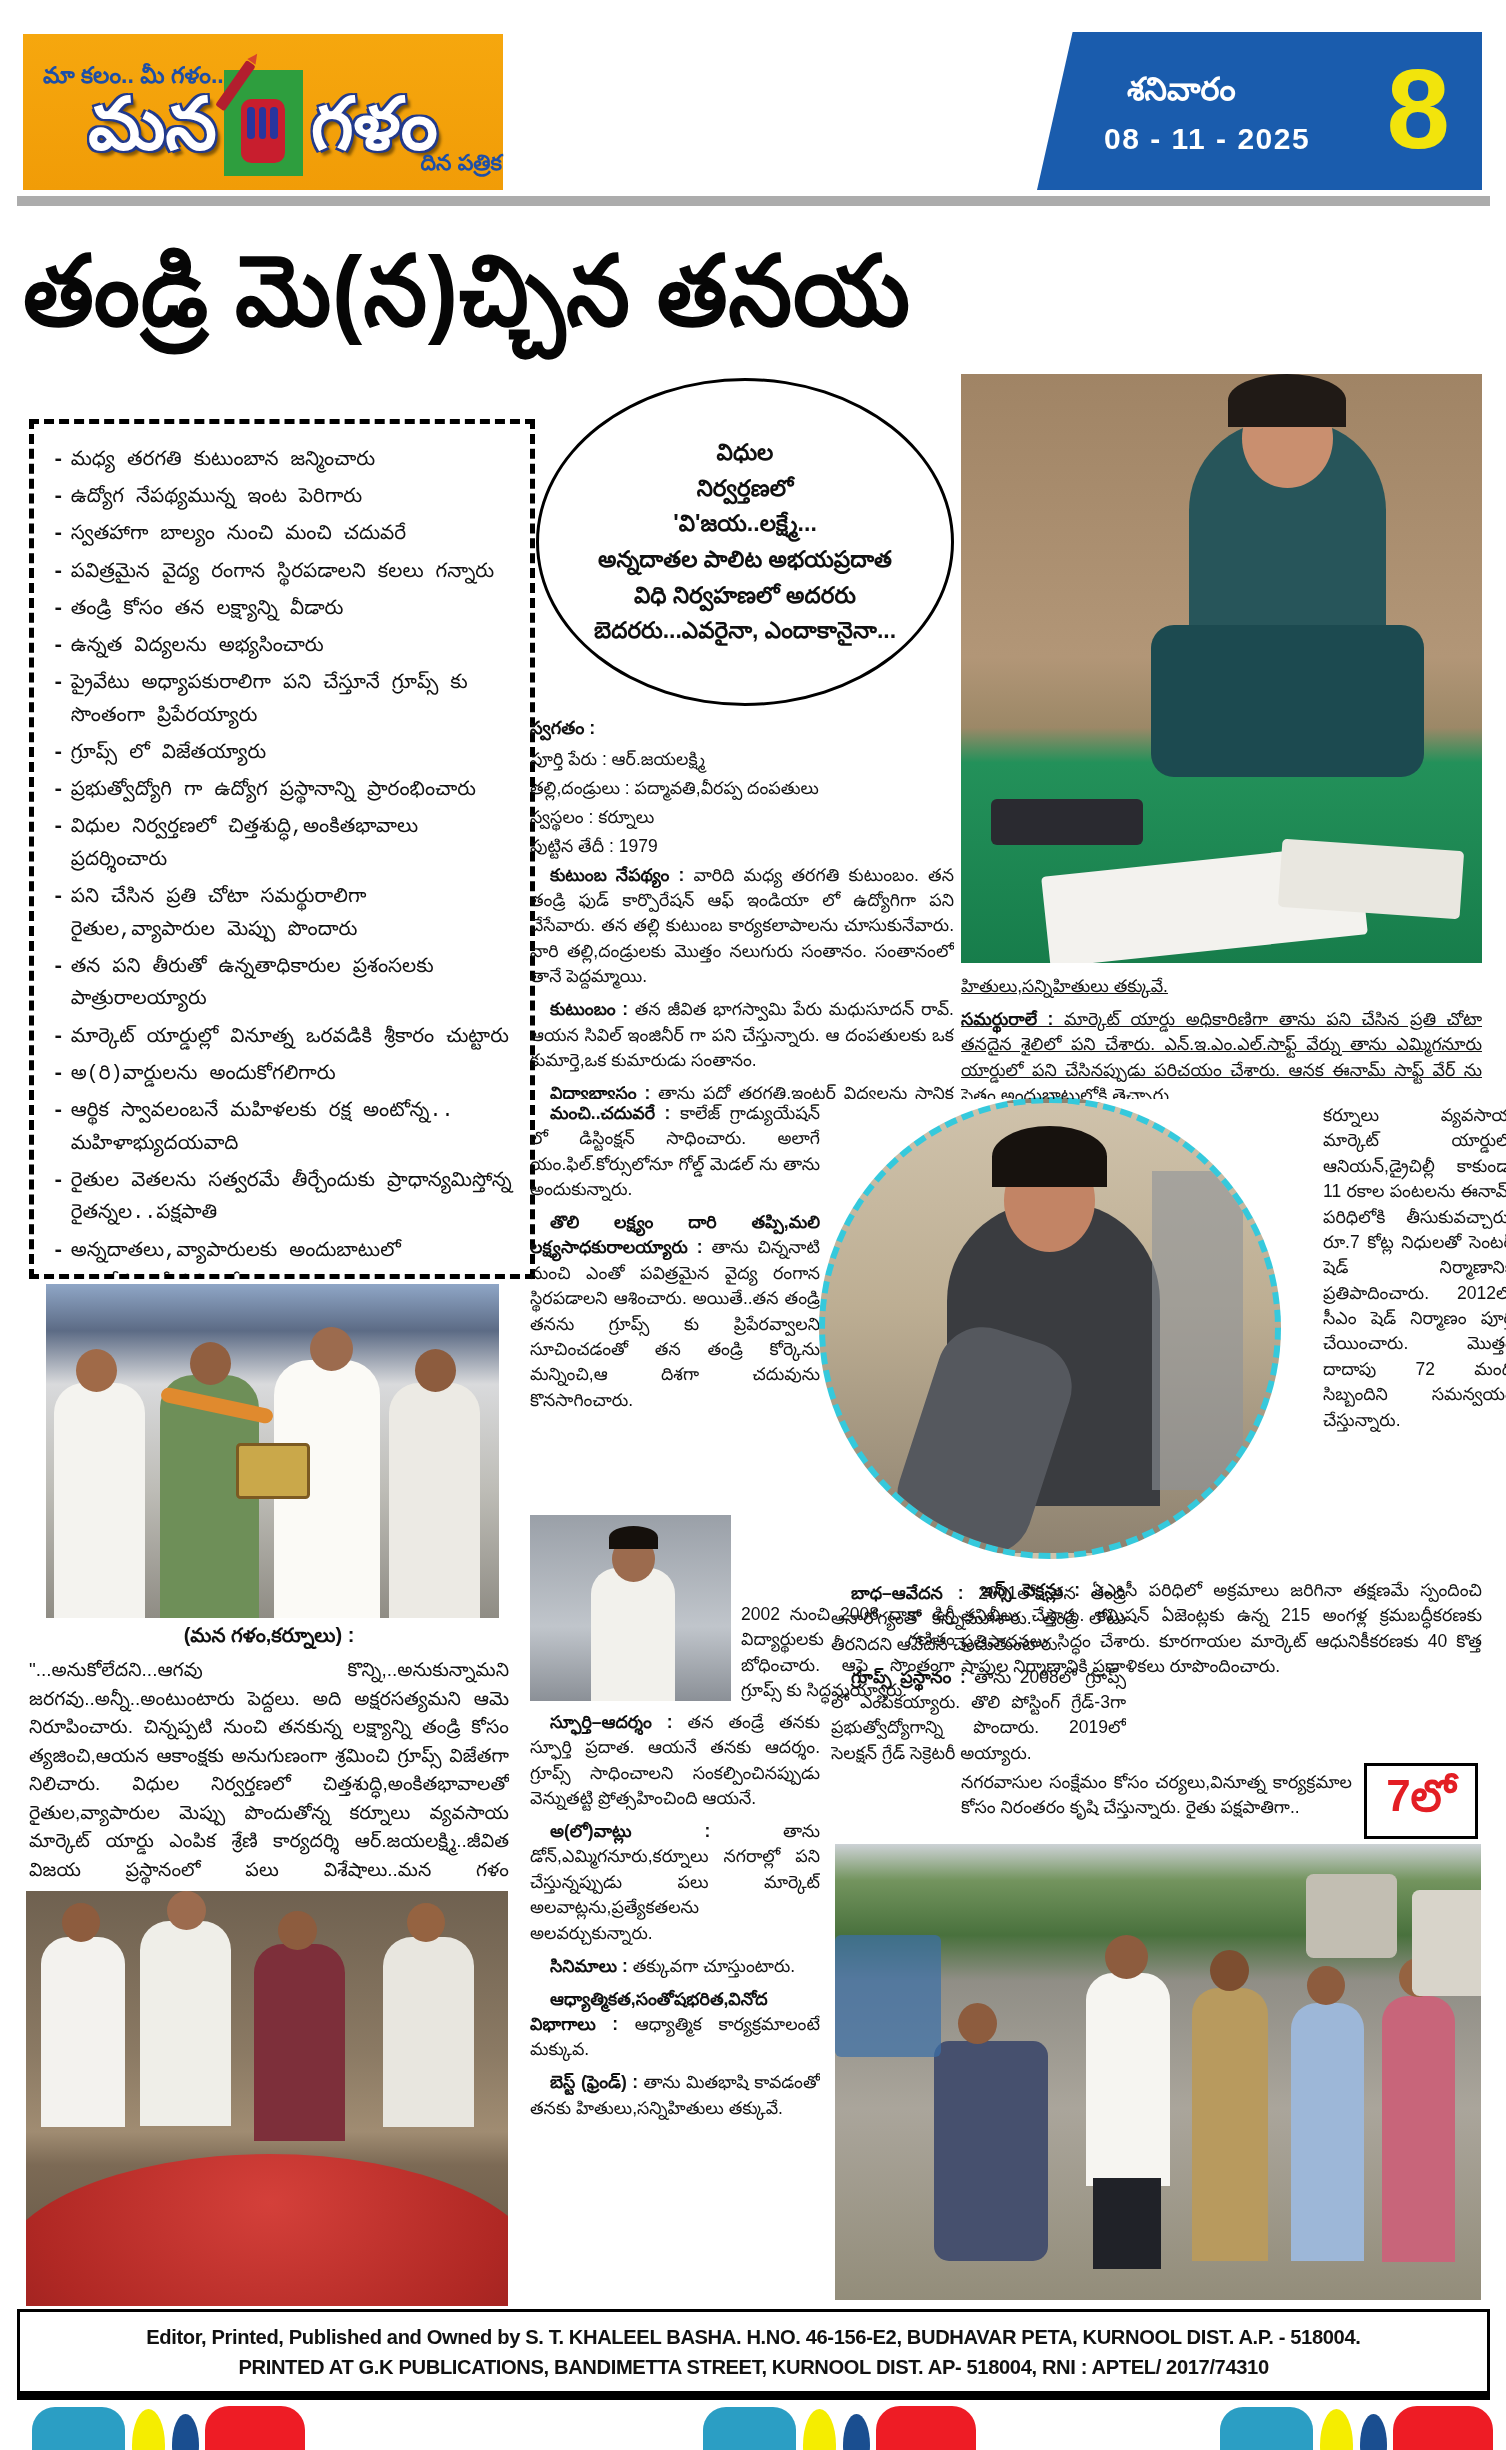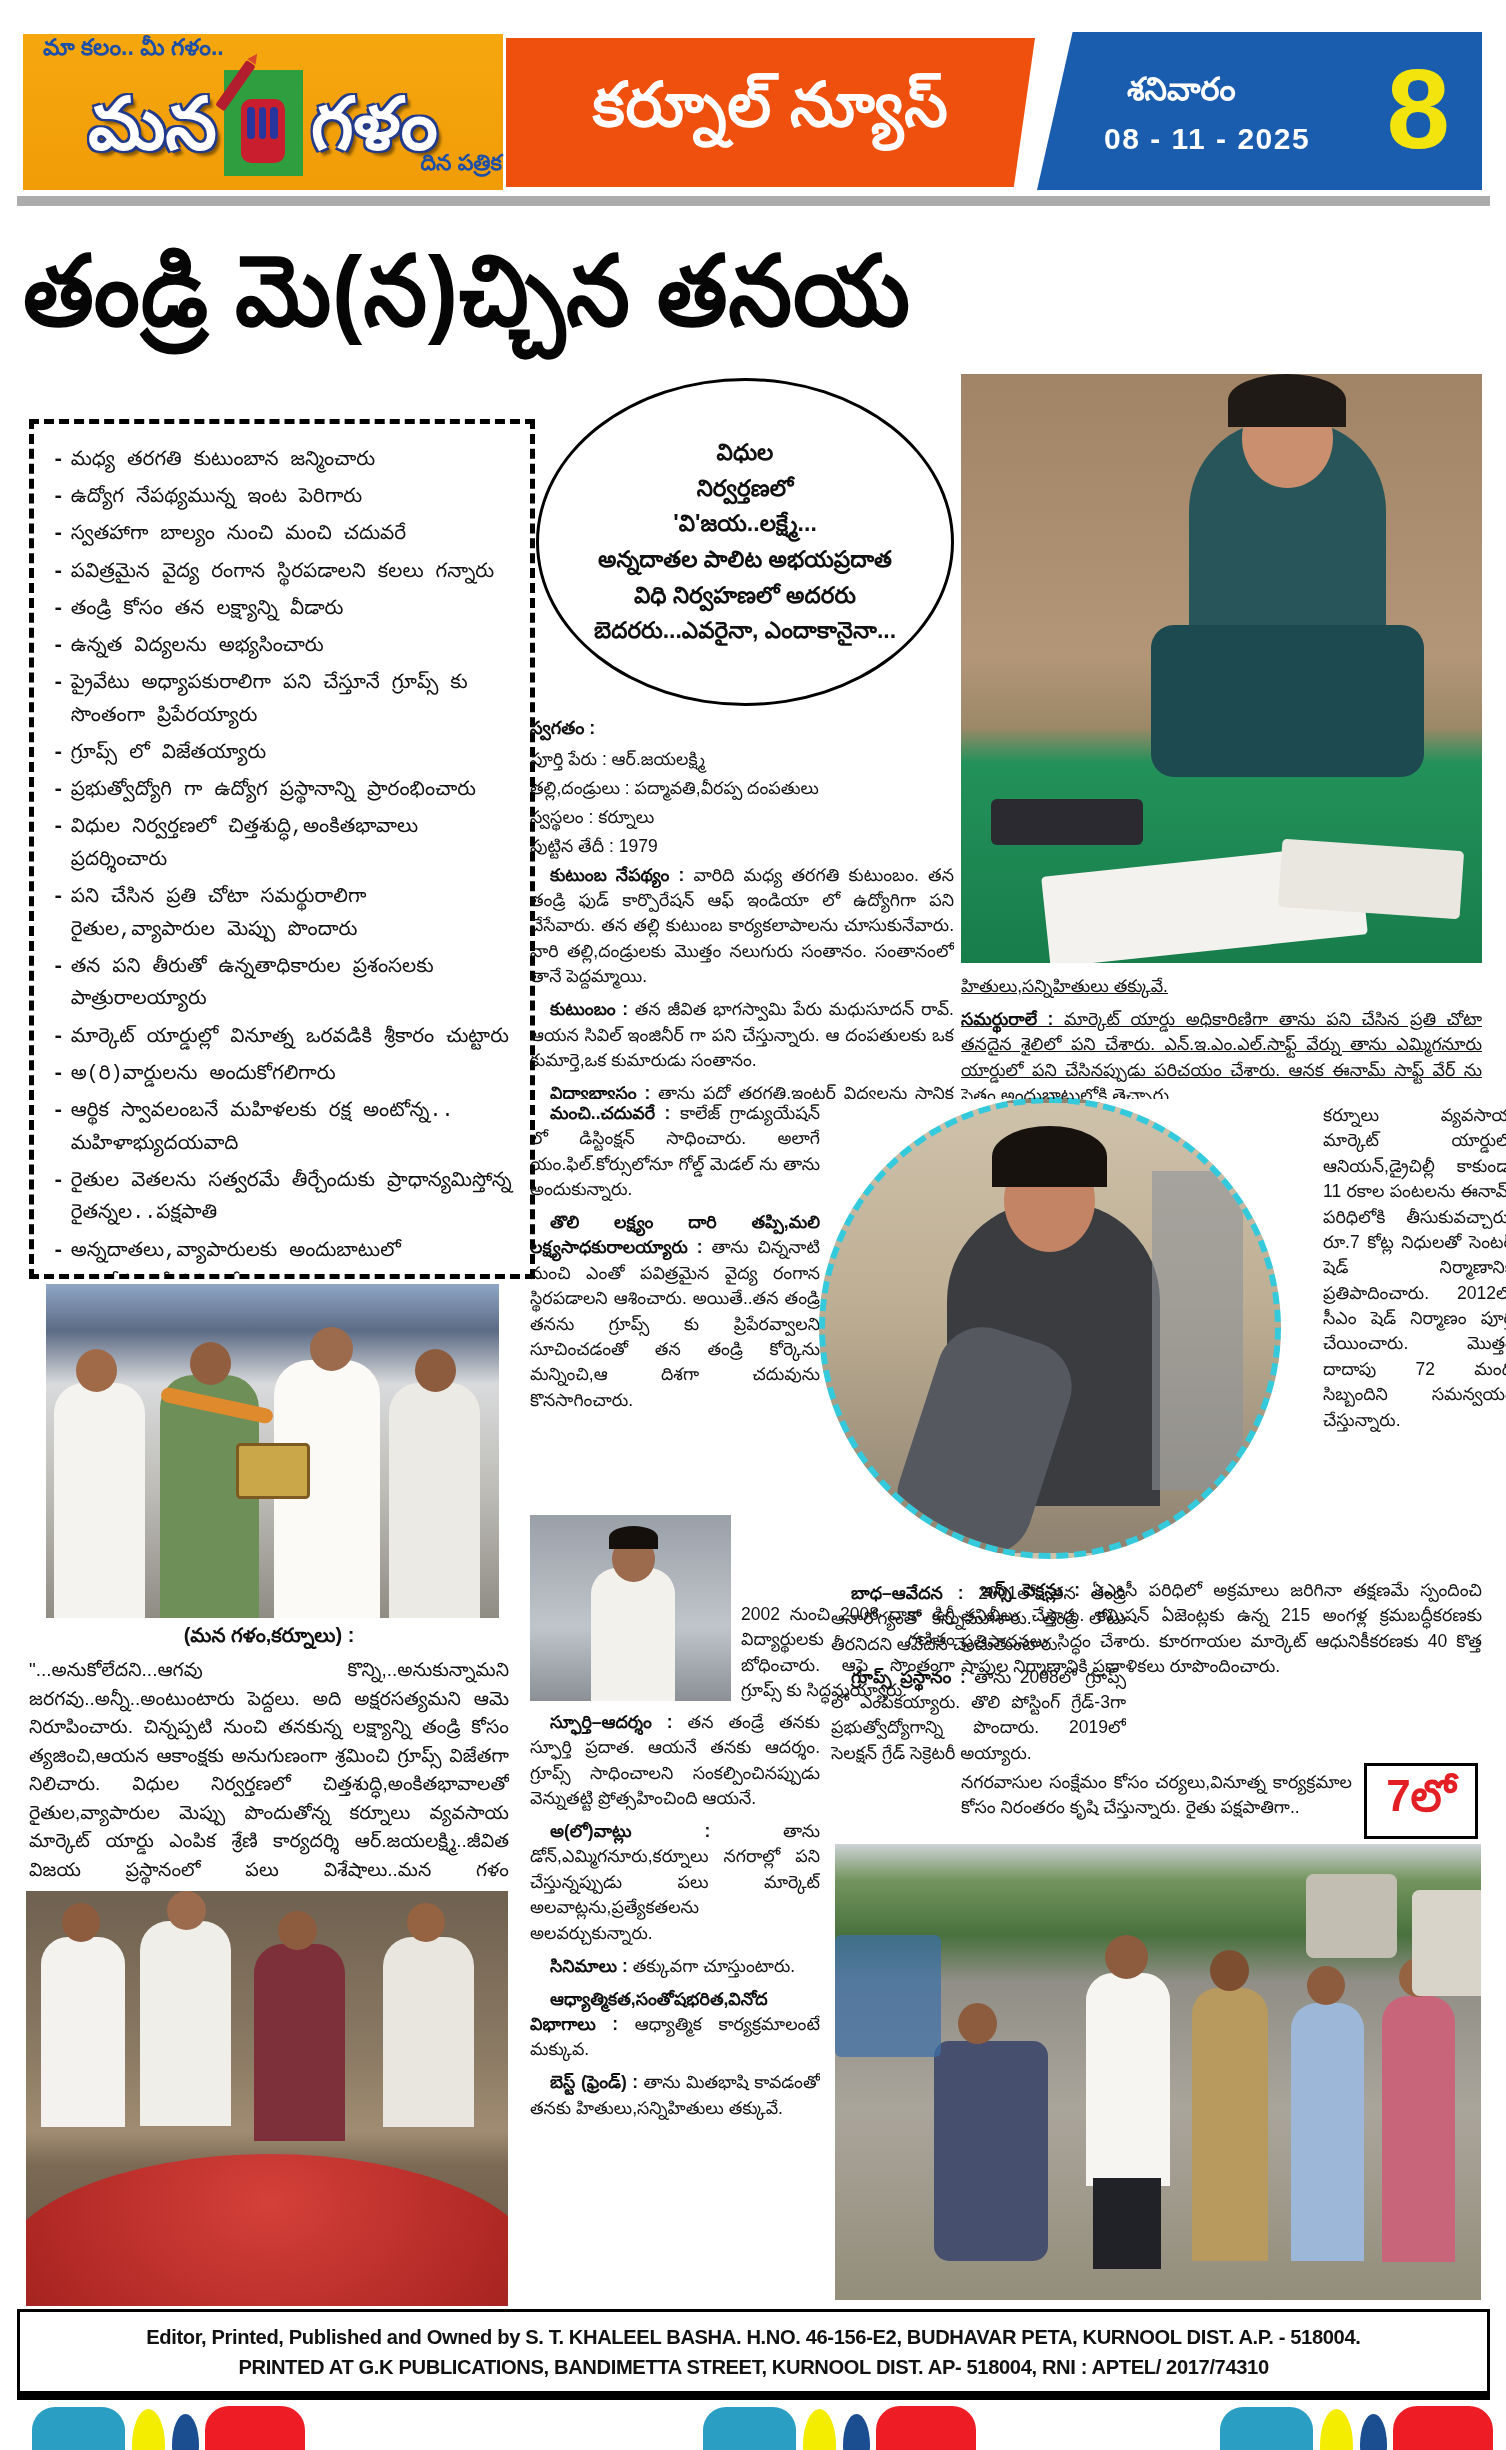--- a/index.html
+++ b/index.html
@@ -3,21 +3,21 @@
 <meta charset="utf-8">
 <style>
   html,body{margin:0;padding:0;background:#e8e8e8;}
   .page{position:relative;width:1507px;height:2450px;background:#ffffff;overflow:hidden;
         font-family:"Liberation Sans","DejaVu Sans",sans-serif;color:#111;}
   .abs{position:absolute;}
 
   
   .masthead{left:23px;top:34px;width:480px;height:156px;
     background:linear-gradient(180deg,var(--masthead-yellow) 0%,#f19c07 100%);}
-  .tagline{position:absolute;left:20px;top:0;font-size:23px;font-weight:bold;color:var(--brand-blue);}
+  .tagline{position:absolute;left:20px;top:28px;font-size:23px;font-weight:bold;color:var(--brand-blue);}
   .logo-row{position:absolute;left:0;top:36px;width:100%;display:flex;align-items:center;justify-content:center;gap:7.6px;}
   .logo-word{font-size:73px;font-weight:900;color:#fff;line-height:1;
     text-shadow:-2.3px -2.3px 0 #223a8c,2.3px -2.3px 0 #223a8c,-2.3px 2.3px 0 #223a8c,2.3px 2.3px 0 #223a8c,4.6px 4.6px 3px rgba(0,0,0,.45);}
   .logo-box{width:79px;height:106px;background:#2e9e3e;position:relative;flex:0 0 auto;}
   .fist{position:absolute;left:16.7px;top:29px;width:44px;height:64px;background:#c81e2e;border-radius:10.6px;}
   .fist i{position:absolute;top:7.6px;width:7.6px;height:32px;background:#28359e;border-radius:3.8px;}
   .fist i:nth-child(1){left:6px;} .fist i:nth-child(2){left:17.5px;} .fist i:nth-child(3){left:29px;}
   .pencil{position:absolute;left:6px;top:-12px;width:10.6px;height:55px;background:#b21e2e;transform:rotate(35deg);border-radius:2.3px;}
   .pencil:before{content:"";position:absolute;top:-10.6px;left:0;border-left:5.3px solid transparent;border-right:5.3px solid transparent;border-bottom:10.6px solid #d8452b;}
   .daily-label{position:absolute;right:1px;bottom:9px;font-size:22px;font-weight:bold;color:var(--brand-blue);margin-left:10px;}
@@ -105,23 +105,20 @@
             <i></i>
             <i></i>
           </span>
         <span class="pencil"></span>
       </span>
       <span class="logo-word">గళం</span>
     </div>
     <div class="daily-label">దిన పత్రిక</div>
   </div>
 
-  <div class="abs edition-box">
-    <span class="edition-title">కర్నూల్ న్యూస్</span>
-  </div>
 
   <div class="abs date-box">
     <span class="day-label">శనివారం</span>
     <span class="date-label">08 - 11 - 2025</span>
     <span class="page-number">8</span>
   </div>
 
   <div class="abs gray-bar"></div>
 
   <div class="abs headline">తండ్రి మె(న)చ్చిన తనయ</div>

